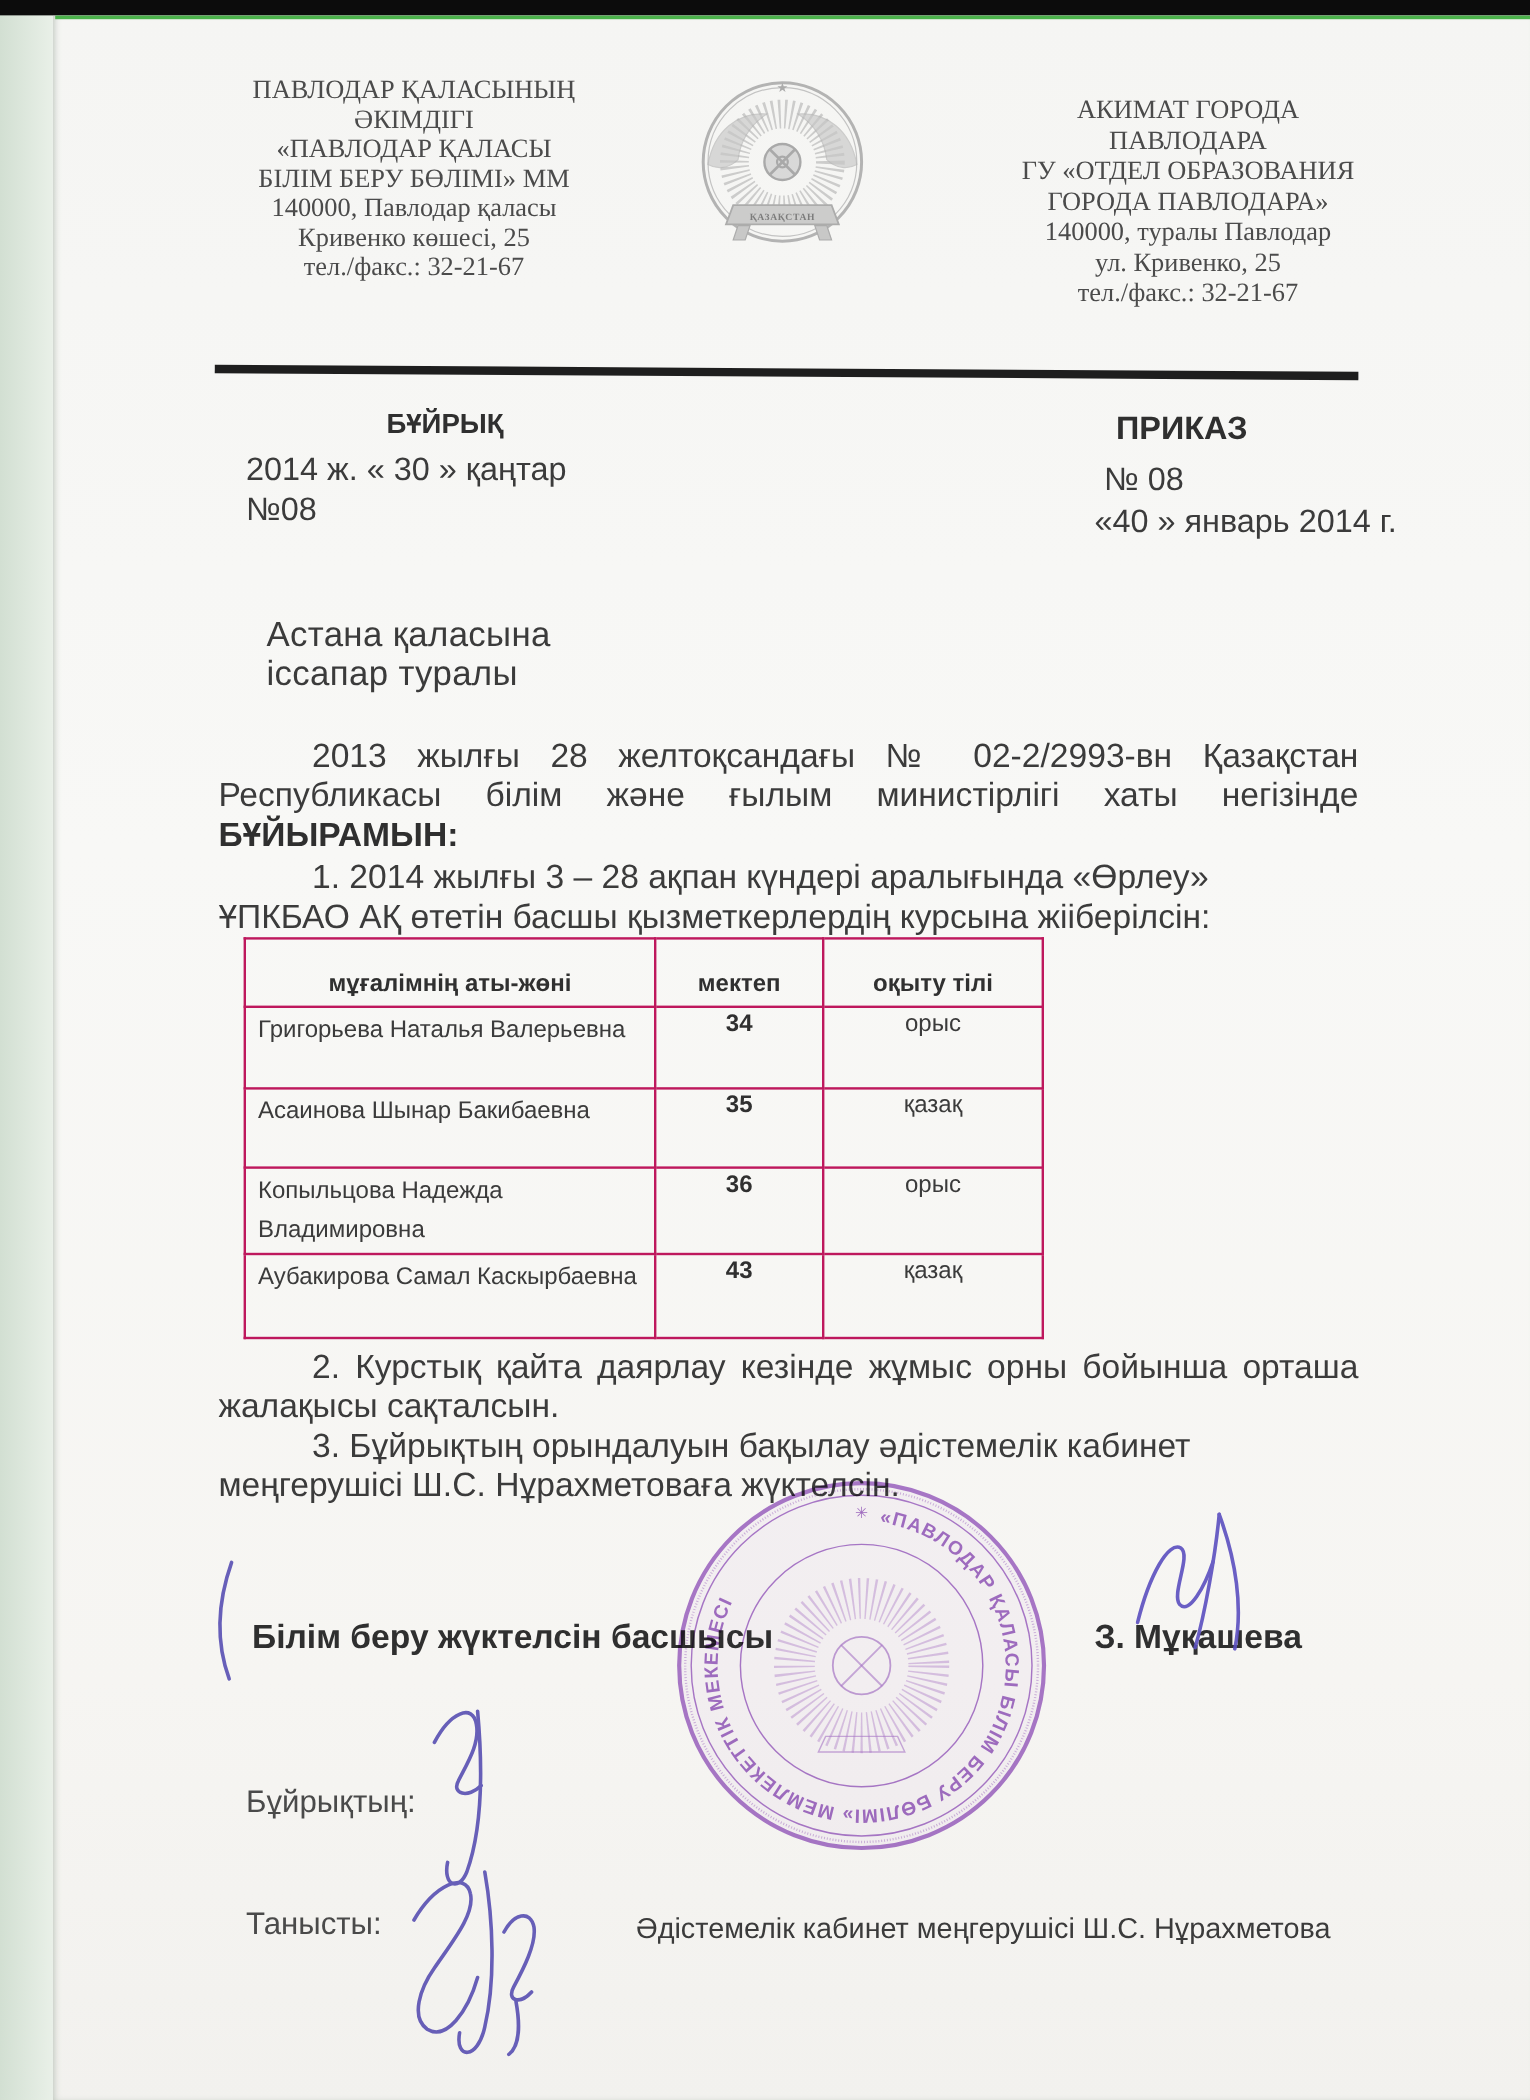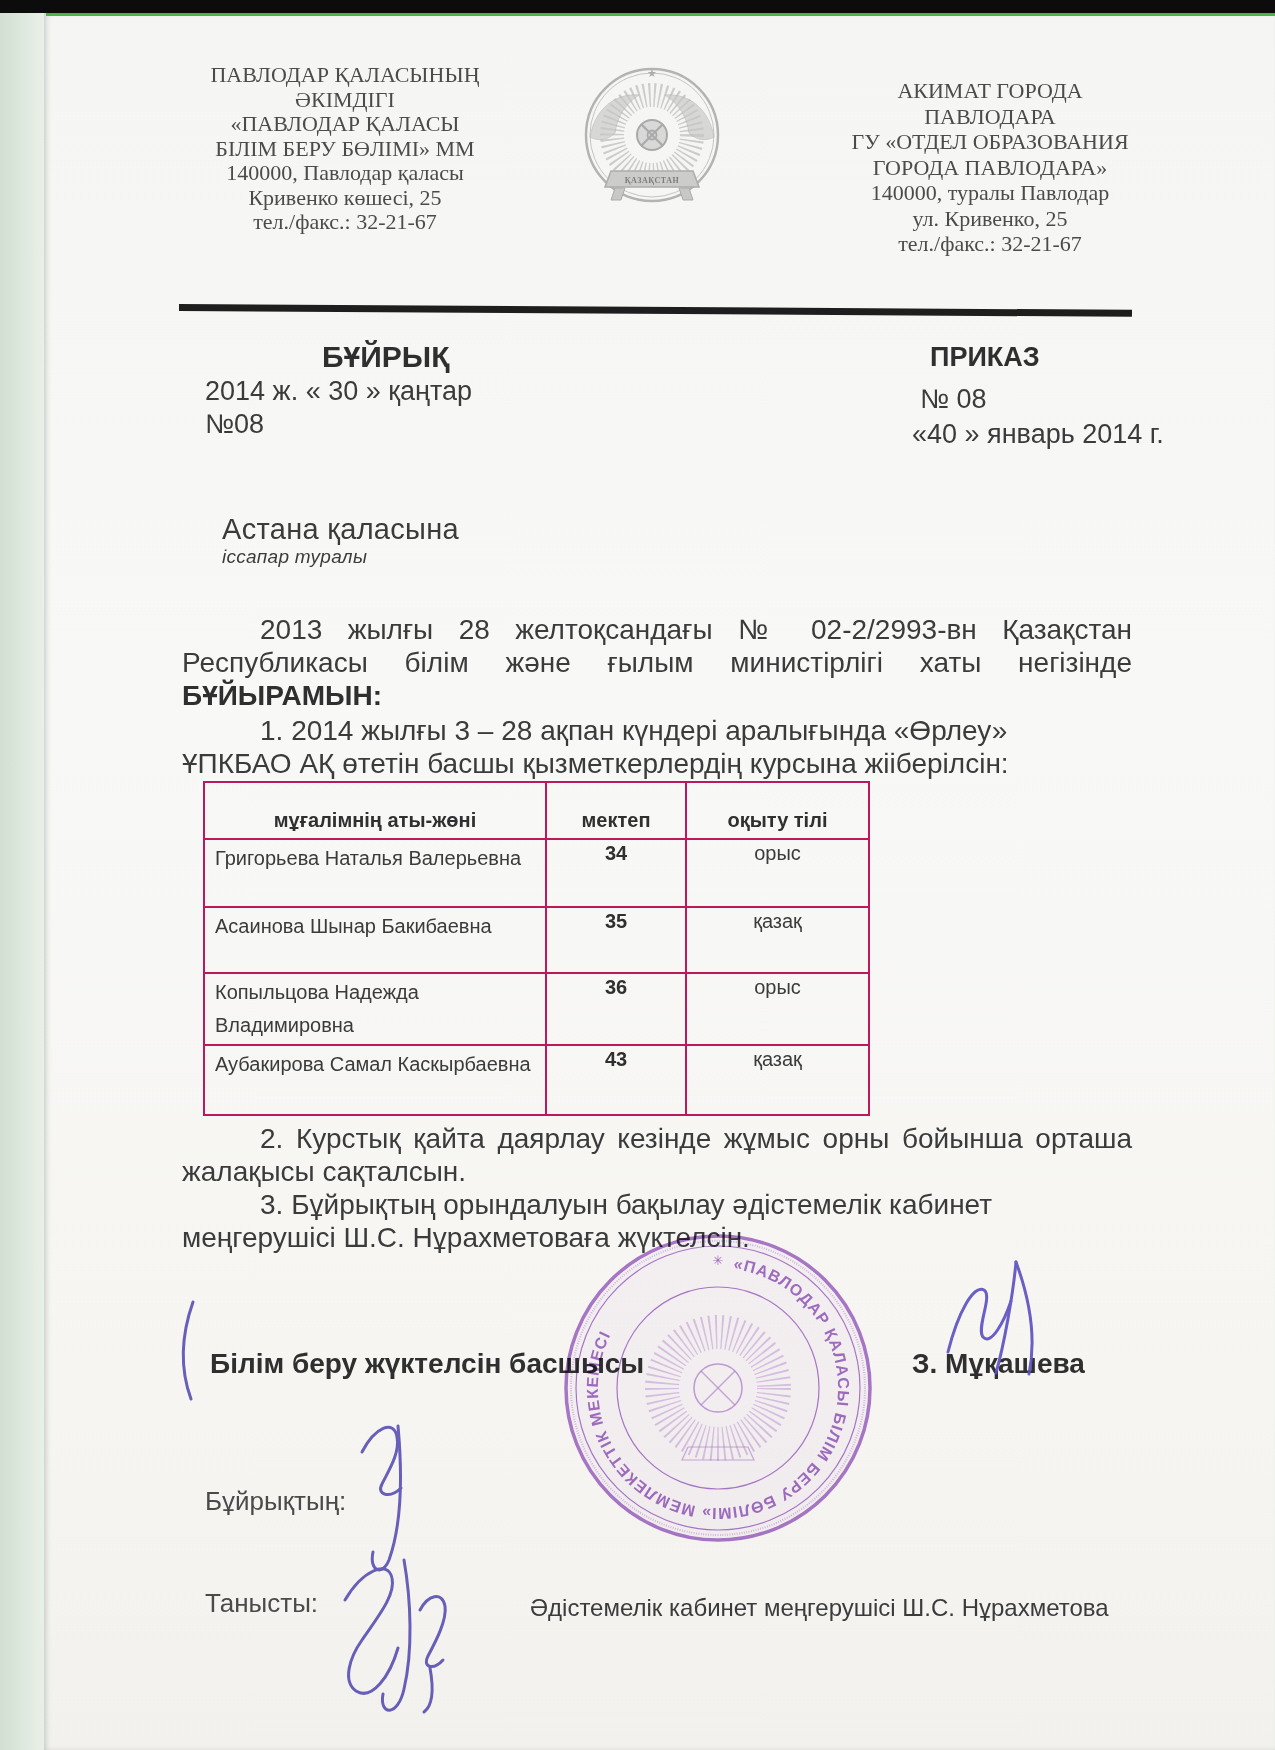--- a/index.html
+++ b/index.html
@@ -70,30 +70,30 @@
     <div>ПАВЛОДАРА</div>
     <div>ГУ  «ОТДЕЛ ОБРАЗОВАНИЯ</div>
     <div>ГОРОДА  ПАВЛОДАРА»</div>
     <div>140000, туралы Павлодар</div>
     <div>ул. Кривенко, 25</div>
     <div>тел./факс.: 32-21-67</div>
   </div>
 
   <div class="rule"></div>
 
-  <div class="abs body-txt bold" style="left:322px;top:340px;font-size:30px;">БҰЙРЫҚ</div>
+  <div class="abs body-txt bold" style="left:322px;top:340px;font-size:23px;">БҰЙРЫҚ</div>
   <div class="abs body-txt" style="left:205px;top:376px;font-size:27px;">2014 ж. « 30 »  қаңтар</div>
   <div class="abs body-txt" style="left:205px;top:409px;font-size:27px;">№08</div>
 
   <div class="abs body-txt bold" style="left:930px;top:342px;font-size:27px;">ПРИКАЗ</div>
   <div class="abs body-txt" style="left:920px;top:384px;font-size:27px;">№ 08</div>
   <div class="abs body-txt" style="left:912px;top:419px;font-size:27px;">«40 »  январь 2014 г.</div>
 
   <div class="abs body-txt" style="left:222px;top:513px;font-size:29px;letter-spacing:.3px;">Астана қаласына</div>
-  <div class="abs body-txt" style="left:222px;top:546px;font-size:19px;letter-spacing:.3px;font-style:italic;">іссапар туралы</div>
+  <div class="abs body-txt" style="left:222px;top:546px;font-size:29px;letter-spacing:.3px;">іссапар туралы</div>
 
   <div class="abs body-txt just" style="left:260px;top:614px;width:872px;font-size:28px;">2013 жылғы 28 желтоқсандағы № 02-2/2993-вн Қазақстан</div>
   <div class="abs body-txt just" style="left:182px;top:647px;width:950px;font-size:28px;">Республикасы білім және ғылым министірлігі хаты негізінде</div>
   <div class="abs body-txt bold" style="left:182px;top:680px;font-size:28px;">БҰЙЫРАМЫН:</div>
 
   <div class="abs body-txt" style="left:260px;top:715px;font-size:28px;">1. 2014 жылғы 3 – 28 ақпан күндері аралығында «Өрлеу»</div>
   <div class="abs body-txt" style="left:182px;top:748px;font-size:28px;">ҰПКБАО АҚ өтетін басшы қызметкерлердің курсына жііберілсін:</div>
 
   <table class="order-tbl">
     <colgroup>

